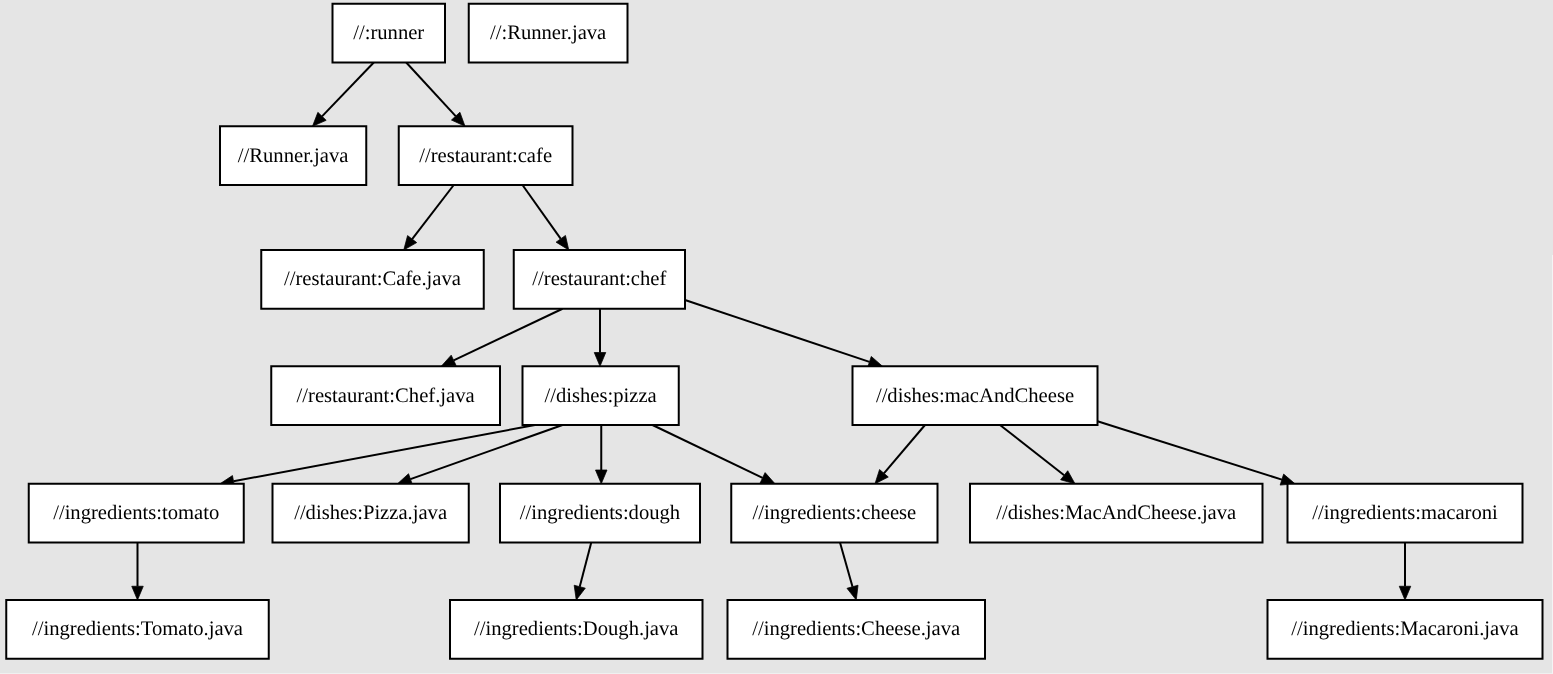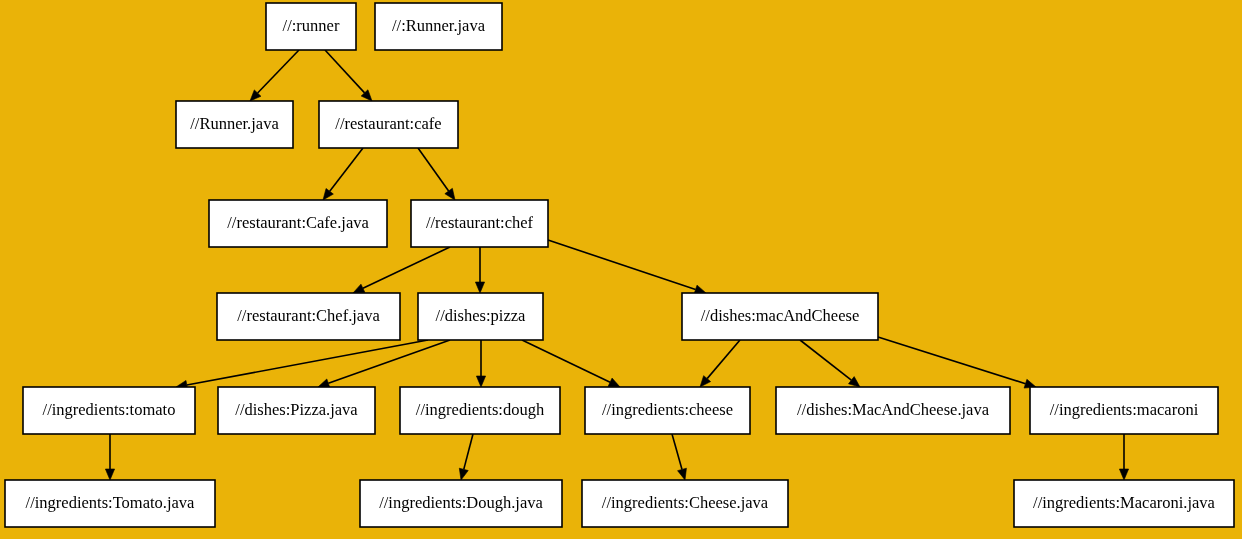--- a/index.html
+++ b/index.html
@@ -4,21 +4,21 @@
 <style>
   html, body {
     margin: 0;
     padding: 0;
     background: #ffffff;
   }
   #graph-root {
     position: relative;
     width: 1242px;
     height: 539px;
-    background: #eab308;
+    background: #e5e5e5;
     font-family: "Liberation Serif", "DejaVu Serif", serif;
     overflow: hidden;
   }
   svg#graph-canvas {
     position: absolute;
     left: 0;
     top: 0;
     width: 1242px;
     height: 539px;
     display: block;

